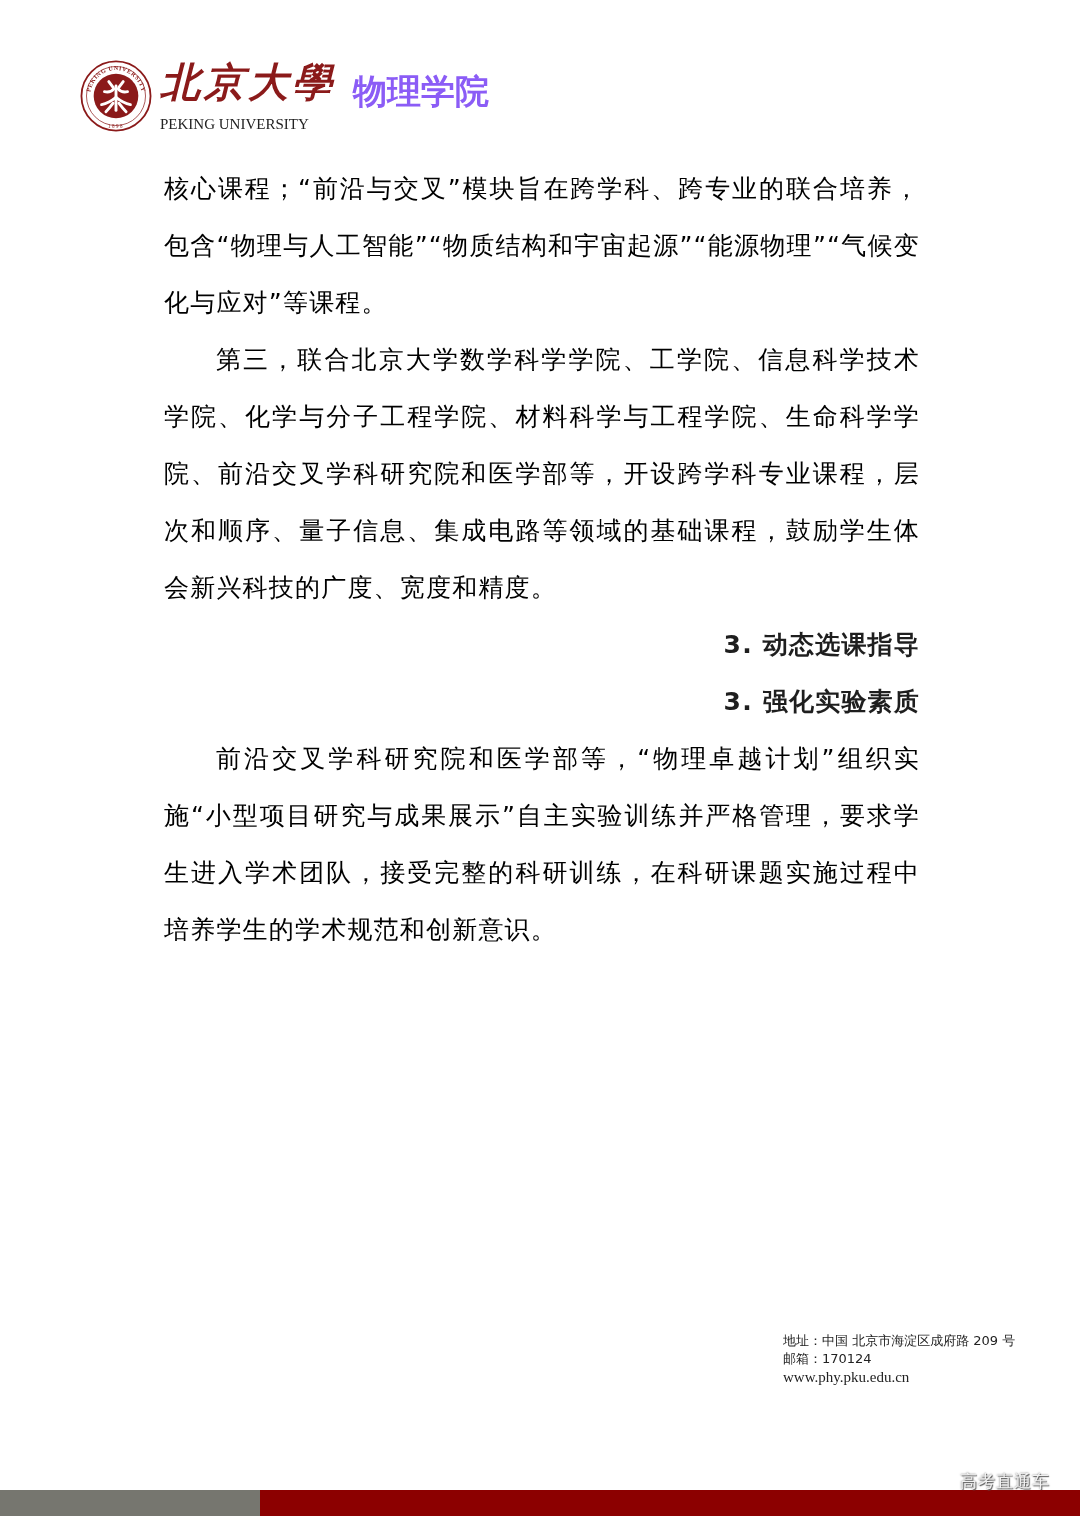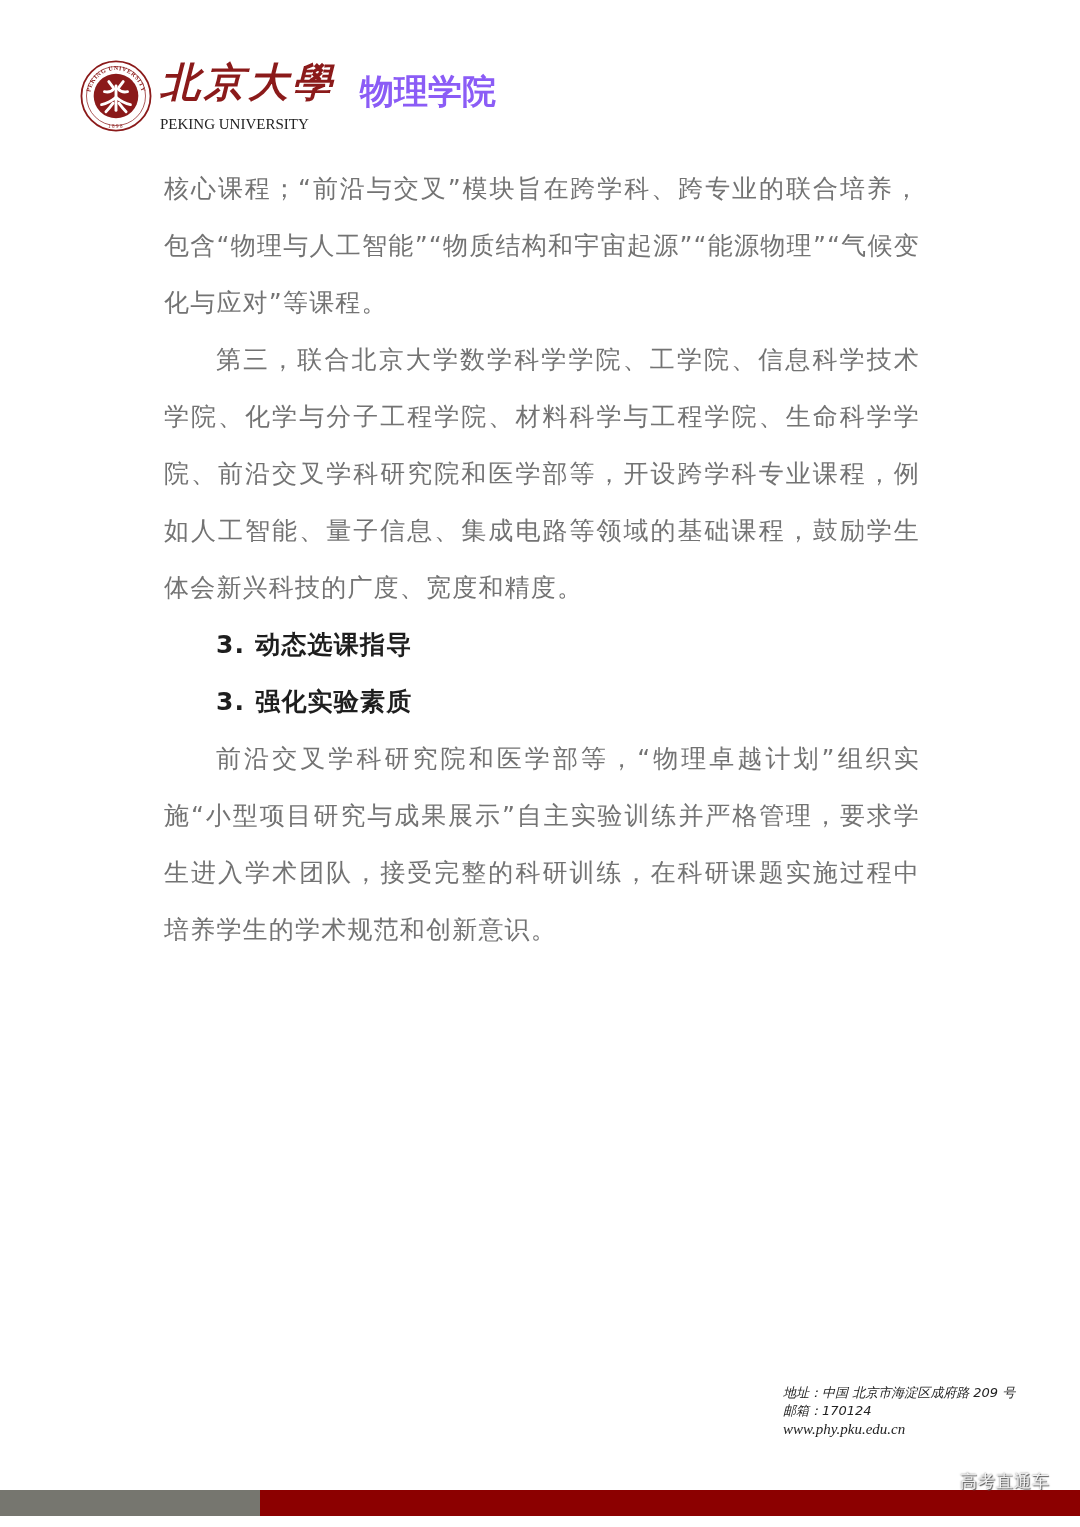--- a/index.html
+++ b/index.html
@@ -25,21 +25,21 @@
     }
     .emblem {
       width: 72px;
       height: 72px;
       margin-right: 8px;
     }
     .brand {
       display: flex;
       flex-direction: column;
       justify-content: center;
-      margin-right: 24px;
+      margin-right: 17px;
       gap: 9px;
     }
     .brand-cn {
       font-family: "DejaVu Serif", serif;
       font-size: 40px;
       font-weight: bold;
       color: #8b1a1a;
       letter-spacing: 4px;
       line-height: 44px;
       font-style: italic;
@@ -66,43 +66,43 @@
       width: 756px;
     }
     .para {
       font-family: "DejaVu Sans", sans-serif;
       font-size: 25px;
       line-height: 57px;
       letter-spacing: 1.2px;
       margin: 0;
       text-align: justify;
       text-align-last: left;
-      color: #737373;
+      color: #000000;
     }
     .indent {
       text-indent: 52px;
     }
     .heading {
       font-family: "DejaVu Sans", sans-serif;
       font-size: 25px;
       line-height: 57px;
       letter-spacing: 1.2px;
       margin: 0;
       padding-left: 52px;
       color: #1e1e1e;
+      text-align: right;
     }
     .footer-info {
       position: absolute;
       left: 783px;
-      top: 1384px;
+      top: 1332px;
       font-family: "DejaVu Sans", sans-serif;
       font-size: 13px;
       line-height: 18px;
       color: #222;
-      font-style: italic;
     }
     .footer-info .url {
       font-family: "Liberation Serif", serif;
       font-size: 15px;
     }
     .bottom-bar {
       position: absolute;
       left: 0;
       top: 1490px;
       width: 1080px;
@@ -160,21 +160,21 @@
   </svg>
   <div class="brand">
     <div class="brand-cn">北京大學</div>
     <div class="brand-en">PEKING UNIVERSITY</div>
   </div>
   <div class="school">物理学院</div>
 </header>
 
 <main class="content">
   <p class="para">核心课程；“前沿与交叉”模块旨在跨学科、跨专业的联合培养，包含“物理与人工智能”“物质结构和宇宙起源”“能源物理”“气候变化与应对”等课程。</p>
-  <p class="para indent">第三，联合北京大学数学科学学院、工学院、信息科学技术学院、化学与分子工程学院、材料科学与工程学院、生命科学学院、前沿交叉学科研究院和医学部等，开设跨学科专业课程，例如人工智能、量子信息、集成电路等领域的基础课程，鼓励学生体会新兴科技的广度、宽度和精度。</p>
+  <p class="para indent">第三，联合北京大学数学科学学院、工学院、信息科学技术学院、化学与分子工程学院、材料科学与工程学院、生命科学学院、前沿交叉学科研究院和医学部等，开设跨学科专业课程，层次和顺序、量子信息、集成电路等领域的基础课程，鼓励学生体会新兴科技的广度、宽度和精度。</p>
   <h3 class="heading">3. 动态选课指导</h3>
   <h3 class="heading">3. 强化实验素质</h3>
   <p class="para indent">前沿交叉学科研究院和医学部等，“物理卓越计划”组织实施“小型项目研究与成果展示”自主实验训练并严格管理，要求学生进入学术团队，接受完整的科研训练，在科研课题实施过程中培养学生的学术规范和创新意识。</p>
 </main>
 
 <footer class="footer-info">
   <div>地址：中国  北京市海淀区成府路 209 号</div>
   <div>邮箱：170124</div>
   <div class="url">www.phy.pku.edu.cn</div>
 </footer>

